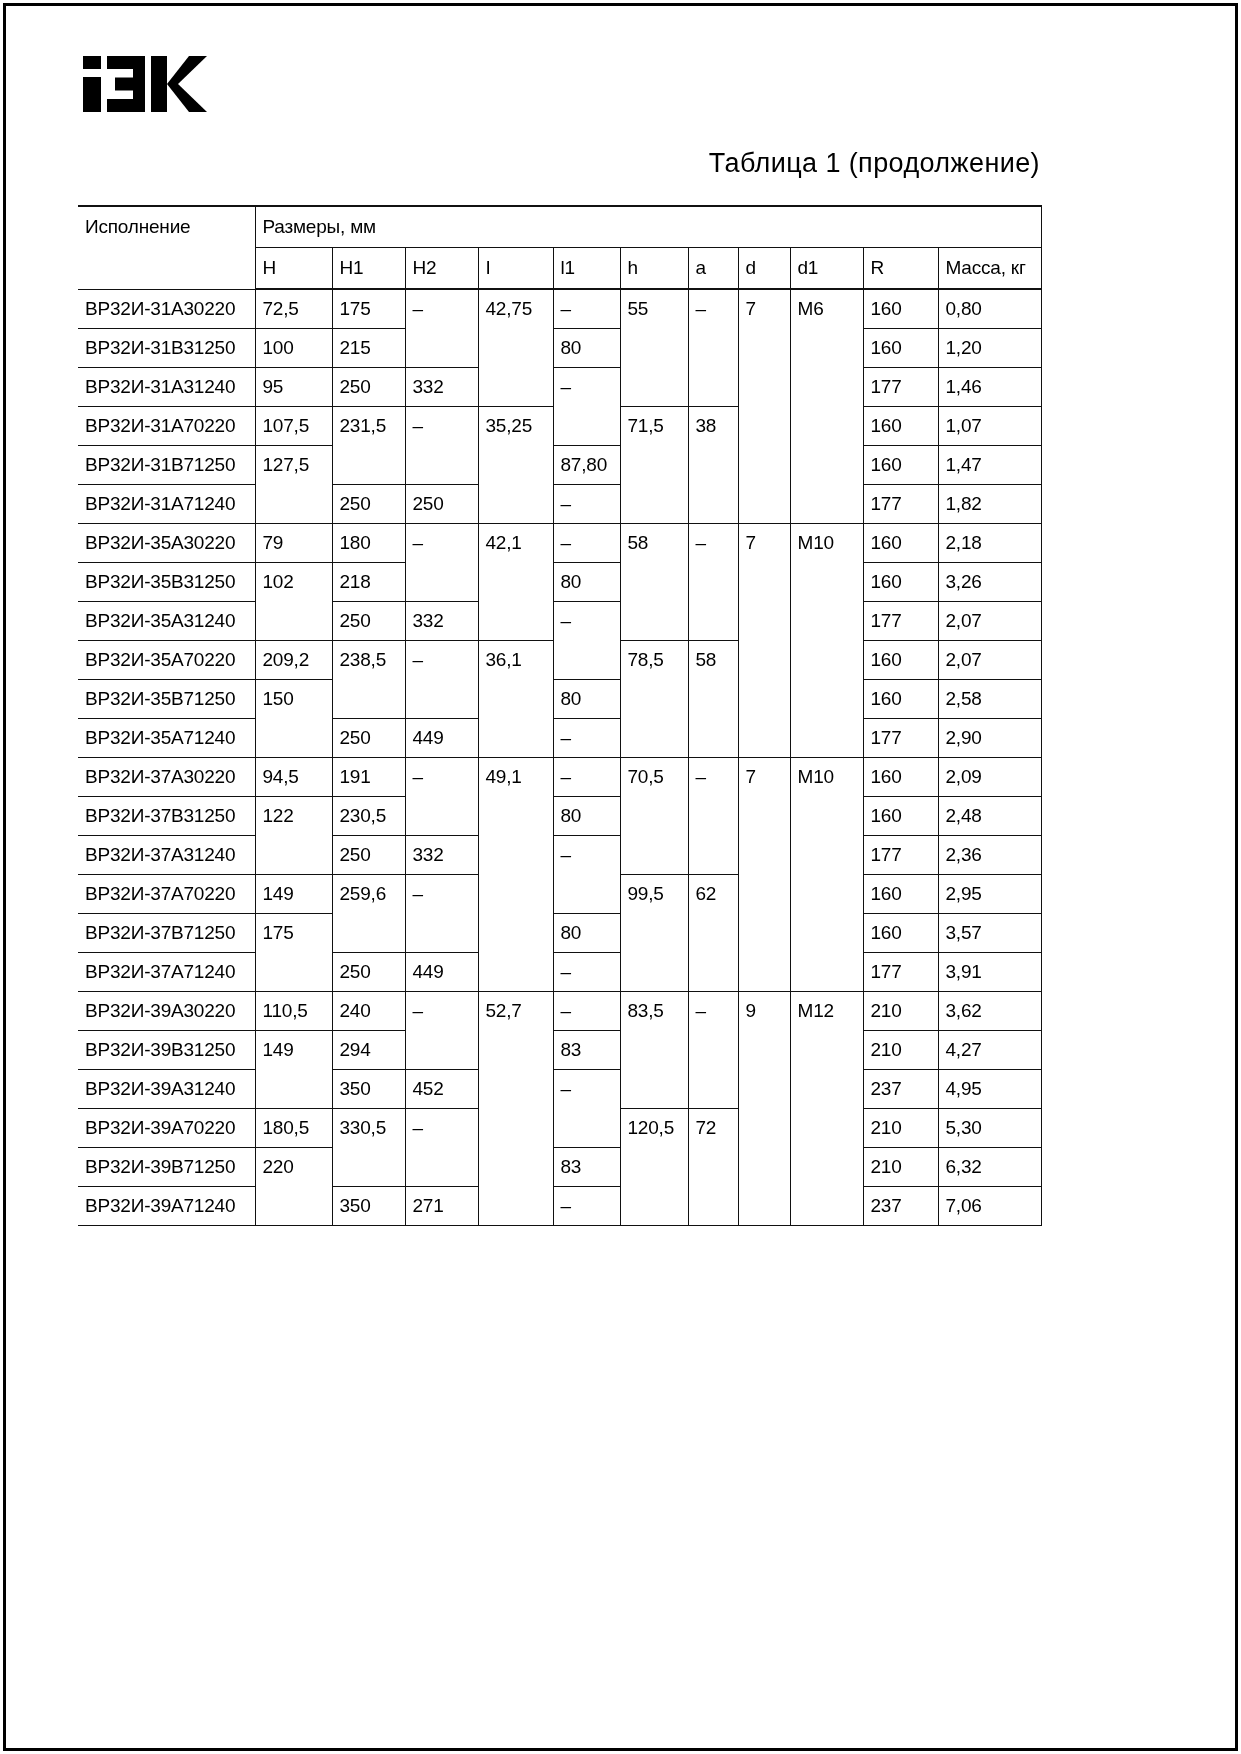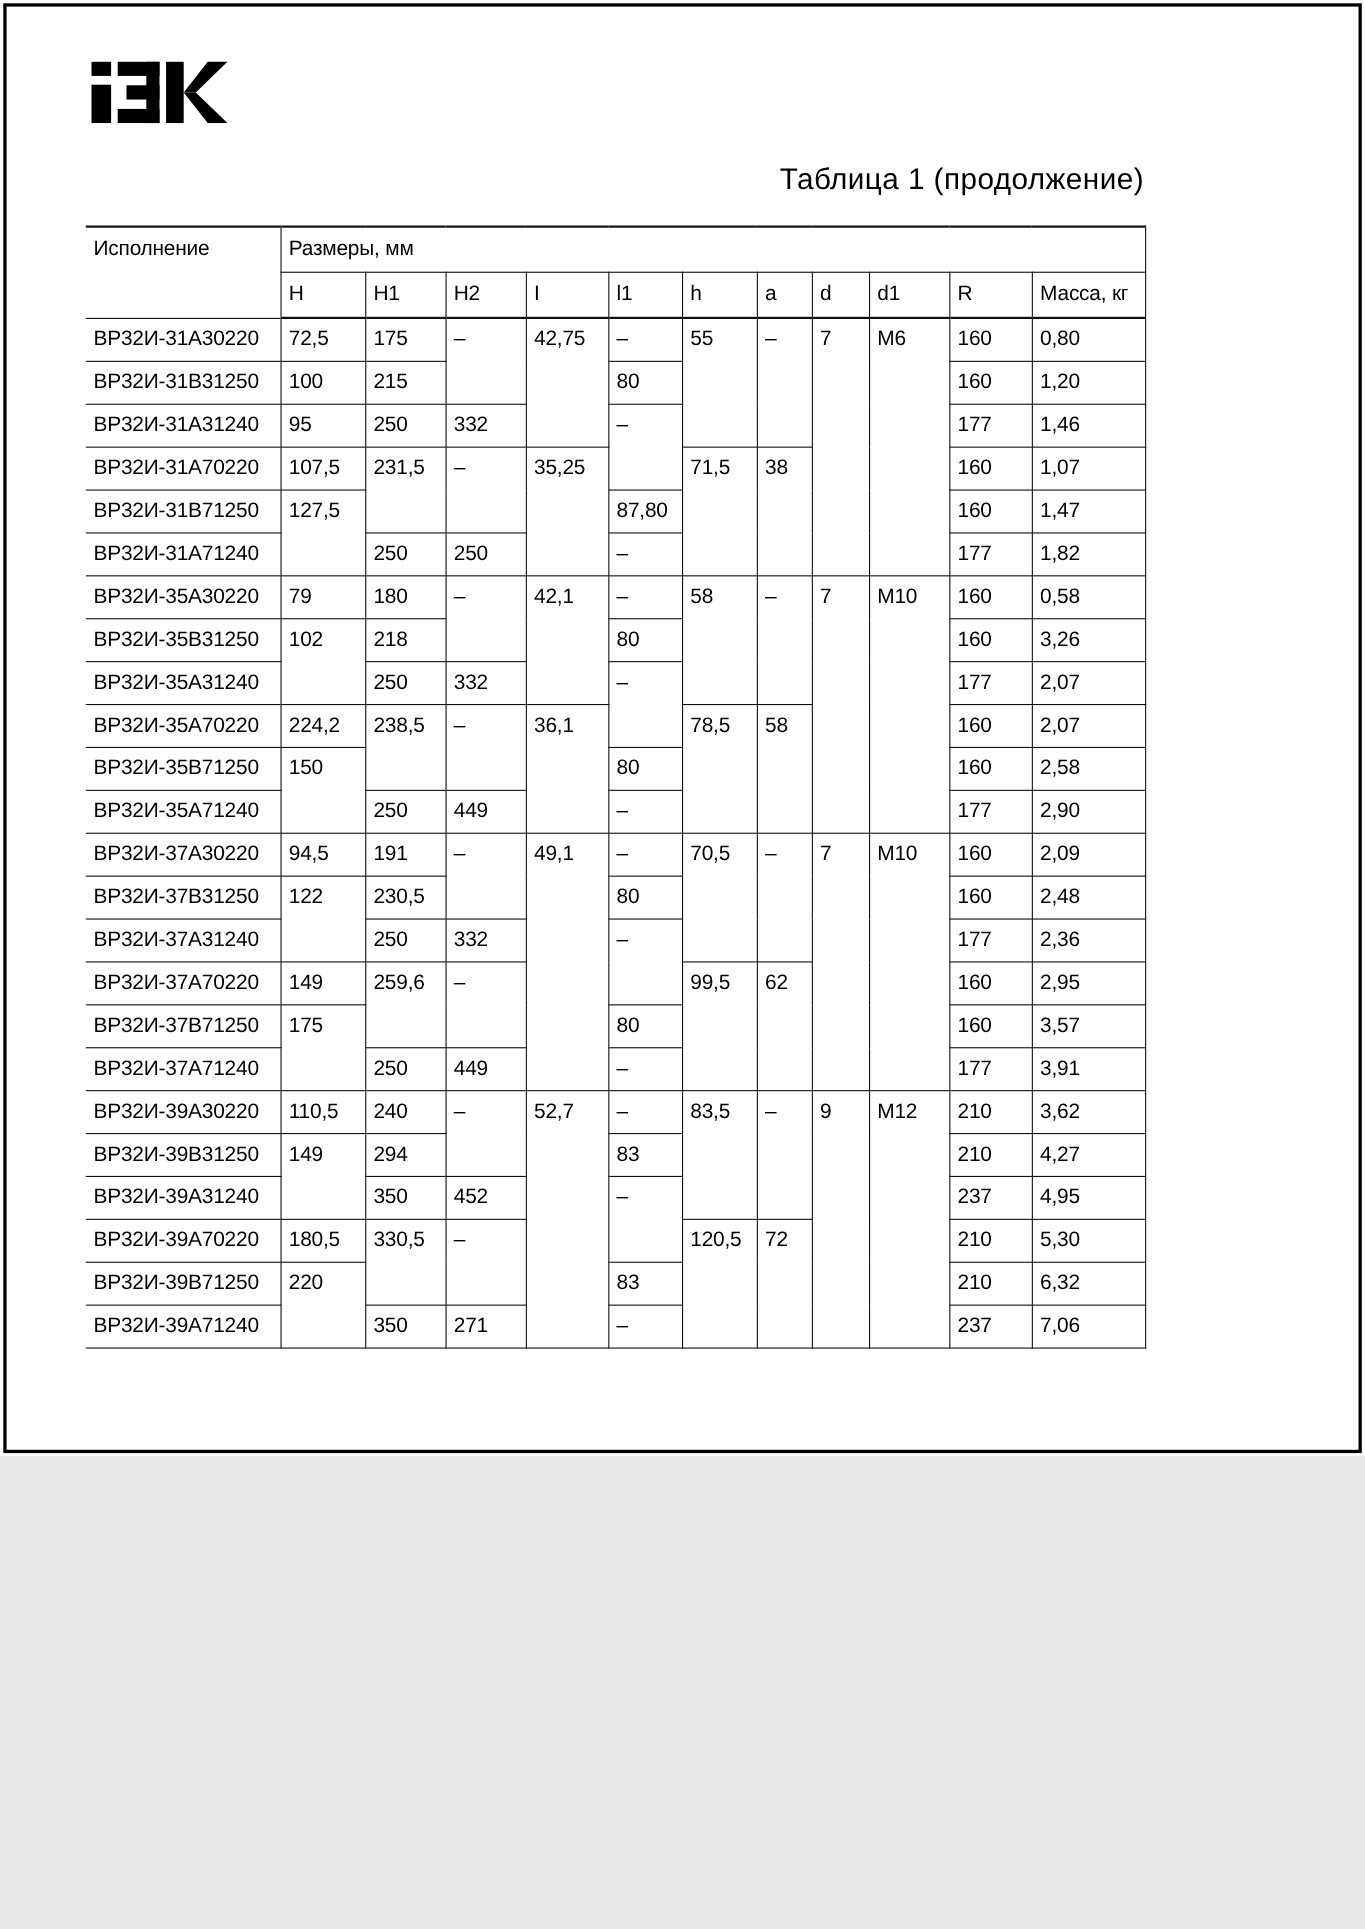--- a/index.html
+++ b/index.html
@@ -1,16 +1,16 @@
 <!DOCTYPE html>
 <html><head>
 <meta charset="utf-8">
 <style>
   html,body{margin:0;padding:0;background:#e8e8e8;}
-  .page{position:relative;width:1241px;height:1324px;background:#ffffff;
+  .page{position:relative;width:1241px;height:1754px;background:#ffffff;
         font-family:"Liberation Sans","DejaVu Sans",sans-serif;color:#000;overflow:hidden;}
   .frame{position:absolute;inset:3px;border:3px solid #000;pointer-events:none;}
   .logo{position:absolute;left:83px;top:56px;width:124px;height:56px;}
   .title{position:absolute;top:148px;right:201px;font-size:27px;letter-spacing:.4px;white-space:nowrap;}
   .tbl-wrap{position:absolute;left:78px;top:205px;}
   table{border-collapse:collapse;table-layout:fixed;width:963px;}
   td,th{border:1px solid #111;font-weight:normal;text-align:left;
         font-size:19px;letter-spacing:-0.2px;padding:0 0 0 7px;
         vertical-align:top;line-height:37px;height:38px;overflow:hidden;white-space:nowrap;}
   thead th{height:40px;line-height:40px;margin-top:48px;}
@@ -144,41 +144,41 @@
           <td>79</td>
           <td>180</td>
           <td rowspan="2">–</td>
           <td rowspan="3">42,1</td>
           <td>–</td>
           <td rowspan="3">58</td>
           <td rowspan="3">–</td>
           <td rowspan="6">7</td>
           <td rowspan="6">М10</td>
           <td>160</td>
-          <td>0,58</td>
+          <td>2,18</td>
         </tr>
         <tr>
           <td class="noleft">ВР32И-35В31250</td>
           <td rowspan="2">102</td>
           <td>218</td>
           <td>80</td>
           <td>160</td>
           <td>3,26</td>
         </tr>
         <tr>
           <td class="noleft">ВР32И-35А31240</td>
           <td>250</td>
           <td>332</td>
           <td rowspan="2">–</td>
           <td>177</td>
           <td>2,07</td>
         </tr>
         <tr>
           <td class="noleft">ВР32И-35А70220</td>
-          <td>224,2</td>
+          <td>209,2</td>
           <td rowspan="2">238,5</td>
           <td rowspan="2">–</td>
           <td rowspan="3">36,1</td>
           <td rowspan="3">78,5</td>
           <td rowspan="3">58</td>
           <td>160</td>
           <td>2,07</td>
         </tr>
         <tr>
           <td class="noleft">ВР32И-35В71250</td>

